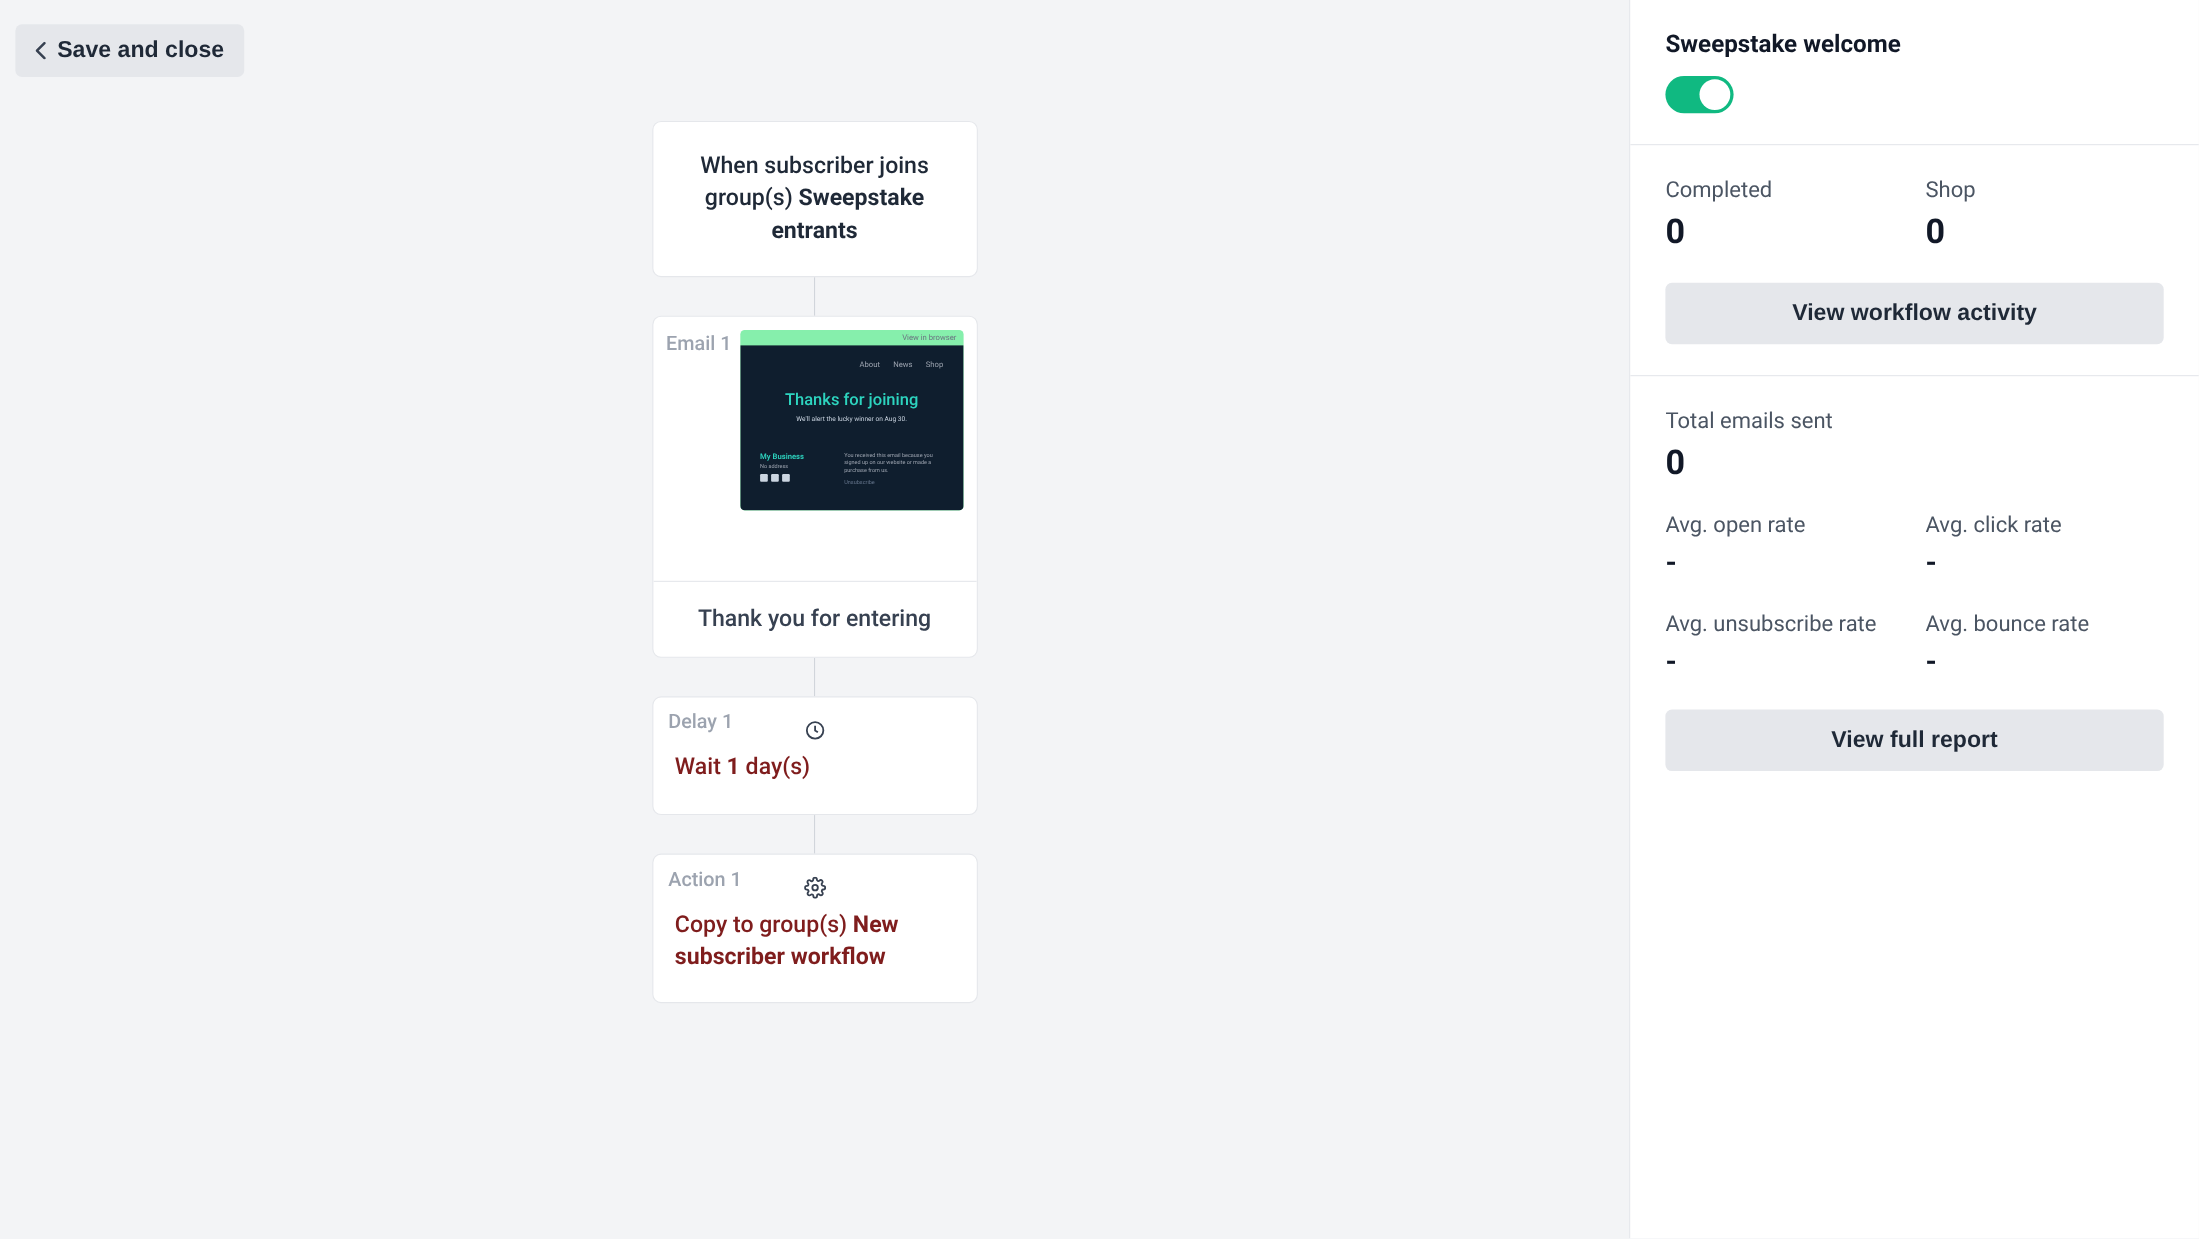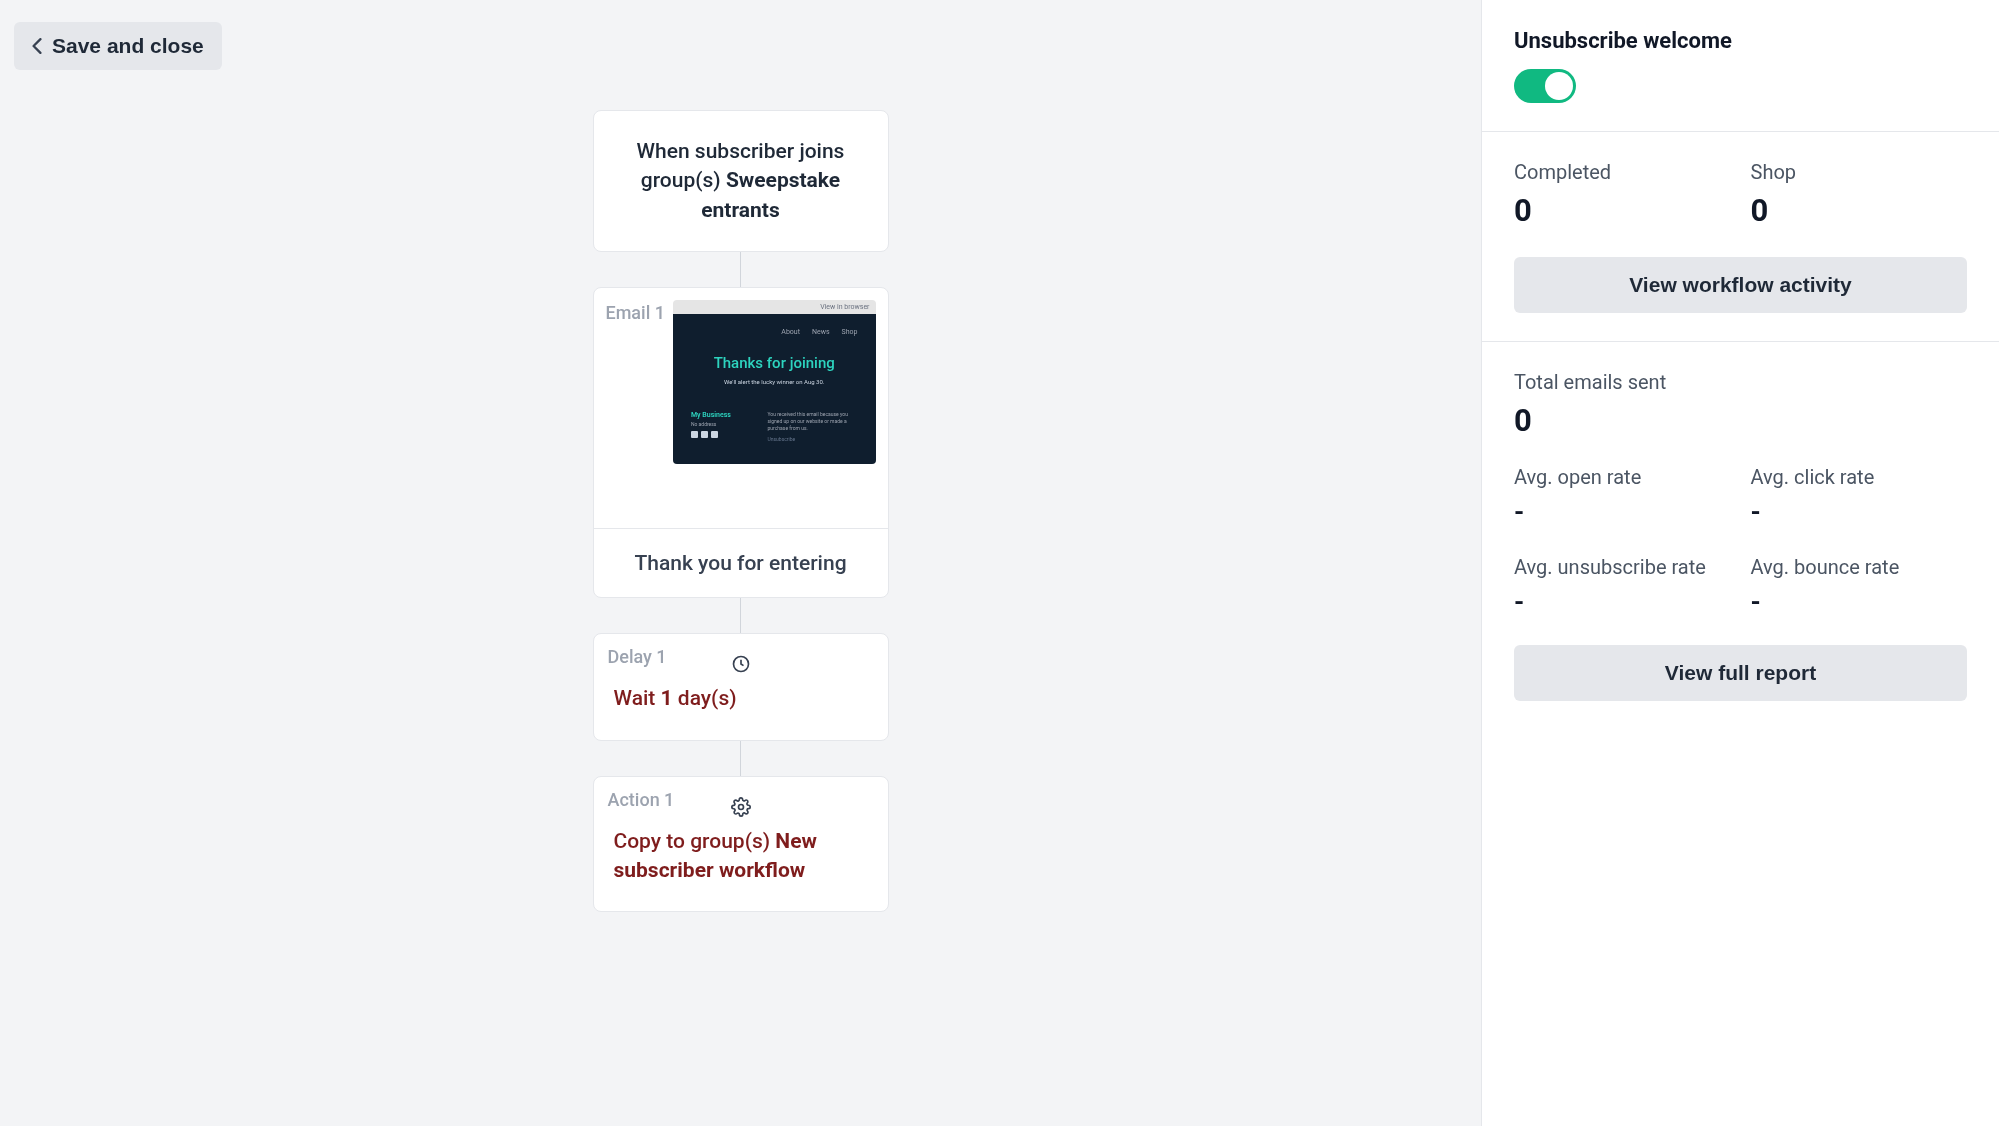--- a/index.html
+++ b/index.html
@@ -82,21 +82,21 @@
     }
     .email-label {
       font-size: 18px;
       color: #9ca3af;
       font-weight: 500;
       white-space: nowrap;
       padding-top: 2px;
     }
     .email-preview {
       flex: 1;
-      background: #e5e5e5;
+      background: #86efac;
       border-radius: 4px;
       overflow: hidden;
       display: flex;
       flex-direction: column;
     }
     .preview-header {
       display: flex;
       justify-content: flex-end;
       padding: 3px 6px;
       font-size: 7px;
@@ -371,21 +371,21 @@
         <span>Copy to group(s) </span><span class="bold">New subscriber workflow</span>
       </div>
     </div>
 
   </div>
 </div>
 
 <aside class="sidebar">
 
   <div class="sidebar-section">
-    <div class="sidebar-title">Unsubscribe welcome</div>
+    <div class="sidebar-title">Sweepstake welcome</div>
     <div class="toggle">
       <div class="toggle-knob"></div>
     </div>
   </div>
 
   <div class="sidebar-section">
     <div class="stat-grid">
       <div>
         <div class="stat-label">Completed</div>
         <div class="stat-value">0</div>

